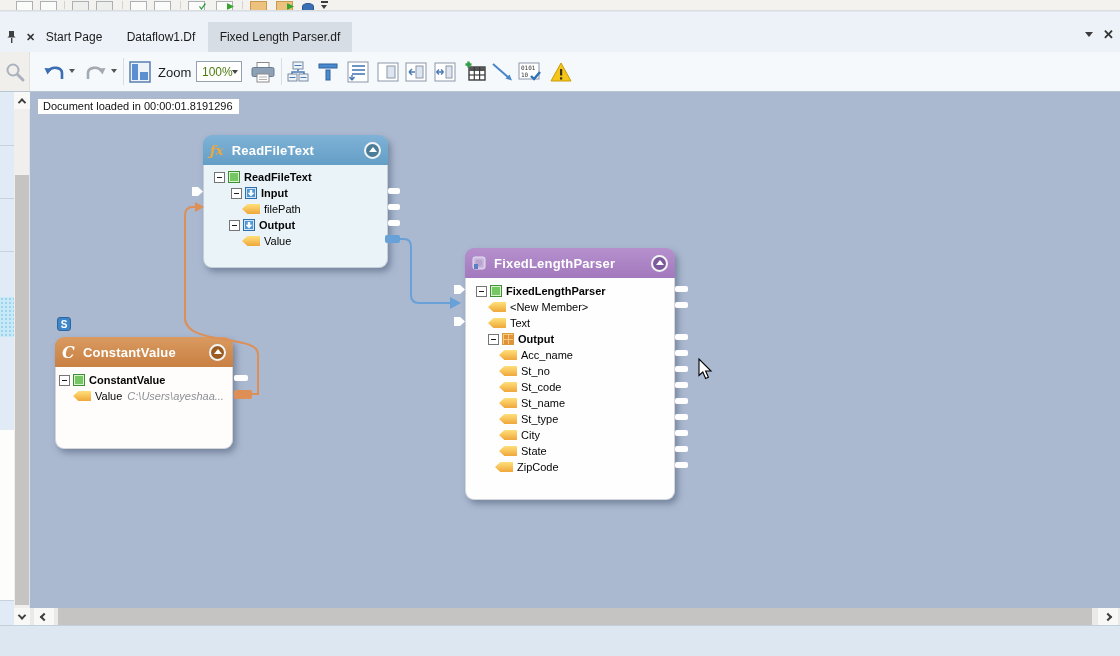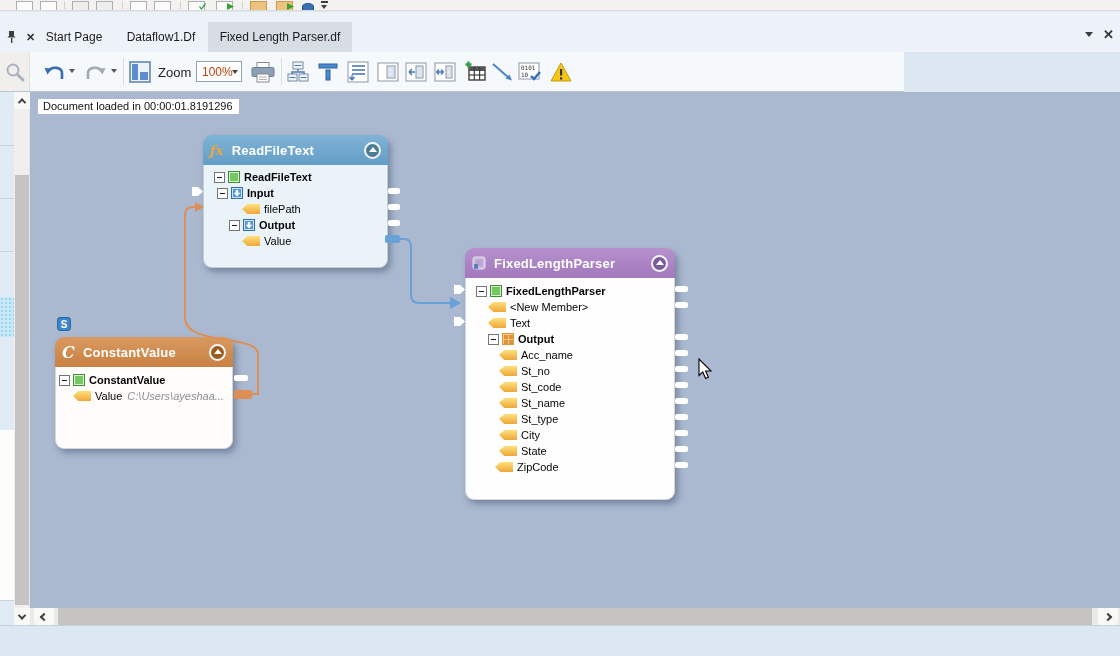--- a/index.html
+++ b/index.html
@@ -19,27 +19,27 @@
   
   #tabbar { position:absolute; left:0; top:12px; width:1120px; height:40px; background:#edf2f8; }
   .tab { position:absolute; top:10px; height:30px; display:flex; align-items:center; justify-content:center; font-size:12px; color:#1b1b1b; cursor:default; }
   .tab.active { background:#d7dde5; }
   #tab-left-icons { position:absolute; left:6px; top:18px; display:flex; gap:9px; align-items:center; }
   #tab-right-icons { position:absolute; right:6px; top:16px; display:flex; gap:10px; align-items:center; }
   .xglyph { font-size:11px; font-weight:bold; color:#333; line-height:1; }
   .caret-down { width:0; height:0; border-left:4px solid transparent; border-right:4px solid transparent; border-top:5px solid #3c3c3c; }
 
   
-  #toolbar2 { position:absolute; left:0; top:52px; width:904px; height:40px; background:#f6f9fc; border-bottom:1px solid #b9c5d1; }
+  #toolbar2 { position:absolute; left:0; top:52px; width:1120px; height:40px; background:#f6f9fc; border-bottom:1px solid #b9c5d1; }
   #search-tile { position:absolute; left:0; top:0; width:30px; height:39px; background:#f0efec; border-right:1px solid #e0e0dd; display:flex; align-items:center; justify-content:center; }
   .tbi { position:absolute; top:8px; width:24px; height:24px; display:flex; align-items:center; justify-content:center; }
   .sep2 { position:absolute; top:6px; width:1px; height:27px; background:#d8dde3; }
   .tinycaret { position:absolute; top:17px; width:0; height:0; border-left:3.5px solid transparent; border-right:3.5px solid transparent; border-top:4px solid #555; }
   #zoom-label { position:absolute; left:158px; top:13px; font-size:13px; color:#1d1d1d; }
-  #zoom-combo { position:absolute; left:196px; top:9px; width:46px; height:21px; background:#fff; border:1px solid #93a1b1; font-size:12px; color:#c2410c; display:flex; align-items:center; padding-left:5px; }
+  #zoom-combo { position:absolute; left:196px; top:9px; width:46px; height:21px; background:#fff; border:1px solid #93a1b1; font-size:12px; color:#4d7c0f; display:flex; align-items:center; padding-left:5px; }
   #zoom-combo .cc { position:absolute; right:3px; top:8px; width:0; height:0; border-left:3.5px solid transparent; border-right:3.5px solid transparent; border-top:4px solid #444; }
 
   
   #leftstrip { position:absolute; left:0; top:92px; width:14px; height:533px; background:#e1ebf5; }
   .lsline { position:absolute; left:0; width:14px; height:1px; background:#c6d3df; }
   #ls-highlight { position:absolute; left:0; top:205px; width:14px; height:40px; background:#c8e9f7;
     background-image:radial-gradient(#9fd3ec 1px, transparent 1px); background-size:4px 4px; }
   #ls-white { position:absolute; left:0; top:338px; width:14px; height:170px; background:#fdfdfc; }
 
   
@@ -328,21 +328,21 @@
       <span class="collapse-btn">
           <span class="tri-up"></span>
         </span>
     </div>
     <div class="nbody">
       <div class="trow" style="padding-left:10px">
           <span class="minusbox"></span>
           <span class="greensq"></span>
           <span class="tlabel b">ReadFileText</span>
         </div>
-      <div class="trow" style="padding-left:13px">
+      <div class="trow" style="padding-left:27px">
           <span class="minusbox"></span>
           <span class="bluesq"></span>
           <span class="tlabel b">Input</span>
         </div>
       <div class="trow" style="padding-left:38px">
           <span class="ytag"></span>
           <span class="tlabel">filePath</span>
         </div>
       <div class="trow" style="padding-left:25px">
           <span class="minusbox"></span>

